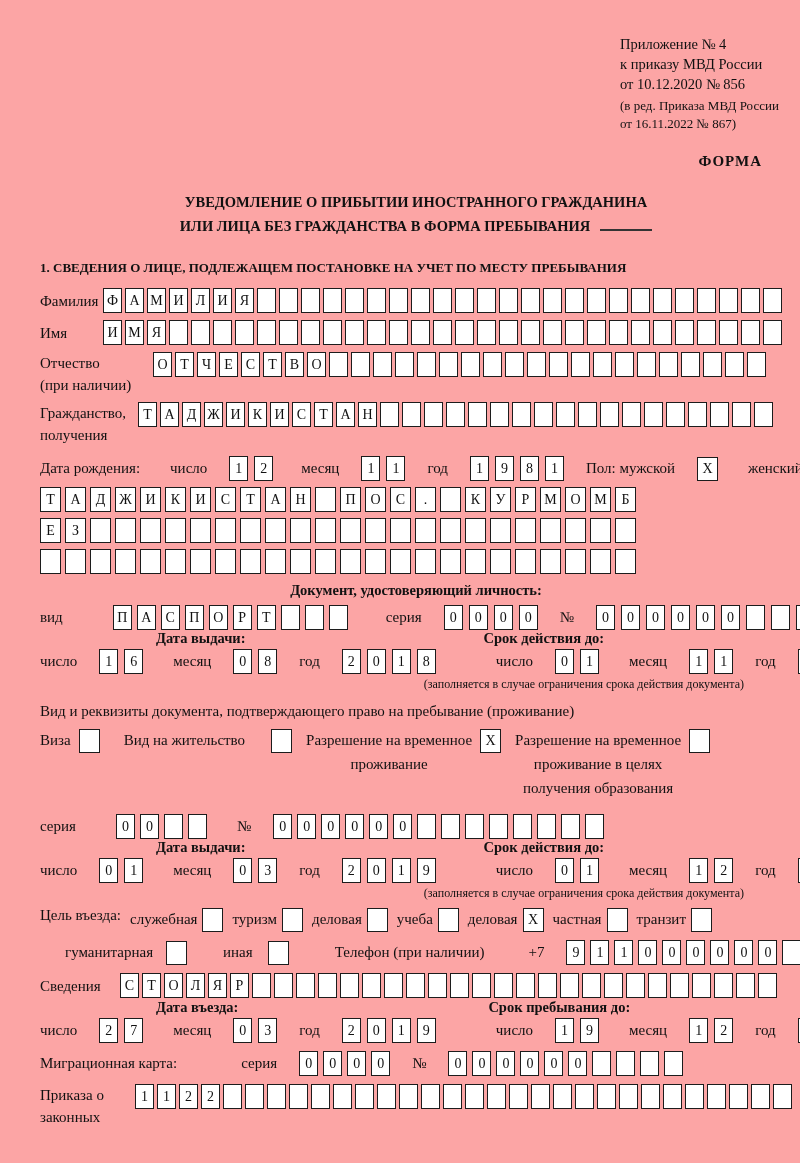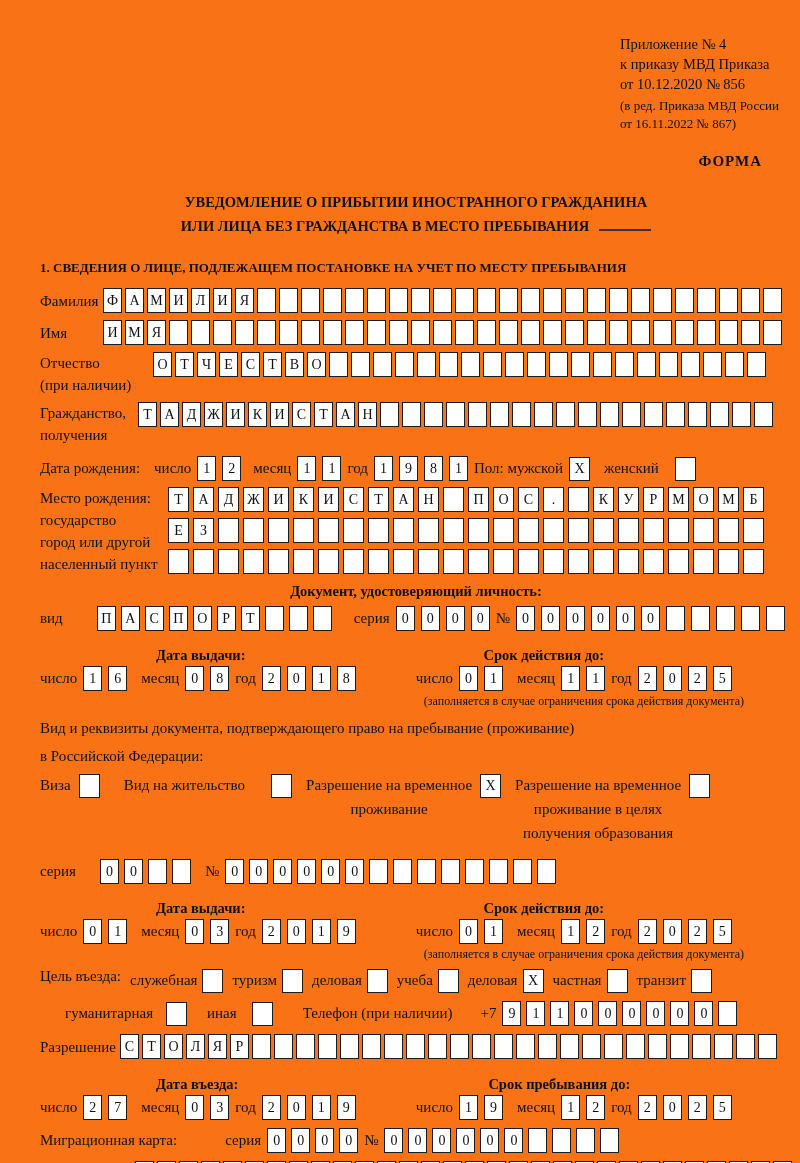--- a/index.html
+++ b/index.html
@@ -1,18 +1,18 @@
 <!DOCTYPE html>
 <html><head>
 <meta charset="utf-8">
 <style>
   html,body{margin:0;padding:0;background:#fff;}
   body{font-family:"Liberation Serif","DejaVu Serif",serif;color:#111;}
   .page{position:relative;width:800px;height:1163px;box-sizing:border-box;
-        padding:34px 8px 0 40px;overflow:hidden;background:#f97316;}
+        padding:34px 8px 0 40px;overflow:hidden;background:#fca5a5;}
   .b{font-weight:bold;}
   .lbl{font-size:15px;line-height:26px;white-space:nowrap;}
   .row{display:flex;align-items:flex-start;}
   .cells{display:flex;gap:3px;flex-wrap:nowrap;}
   .cells.g4{gap:4px;} .cells.g5{gap:5px;} .cells.g6{gap:6px;}
   .cell{width:19px;height:25px;border:1.6px solid #1c1c1c;box-sizing:border-box;
         display:flex;align-items:center;justify-content:center;
         font-size:14px;flex:0 0 auto;background:#fff;}
   .cells.g4 .cell{width:21px;}
   .cb{width:21px;height:24px;border:1.6px solid #1c1c1c;box-sizing:border-box;
@@ -26,49 +26,49 @@
   .title{margin-top:20px;text-align:center;font-size:14.5px;line-height:24px;}
   .title-underline{display:inline-block;width:52px;border-bottom:2.5px solid #333;
         height:14px;margin-left:10px;}
   .sect{margin-top:22px;font-size:13px;}
   
   .f-row{margin-top:6px;}
   .w63{width:63px;flex:0 0 63px;}
   .w113{width:113px;flex:0 0 113px;}
   .w98{width:98px;flex:0 0 98px;}
   .lbl2{font-size:15px;line-height:22px;white-space:nowrap;}
-  .dgroup{display:flex;gap:6px;align-items:center;}
+  .dgroup{display:flex;gap:22px;align-items:center;}
   .dgroup .lbl{line-height:25px;}
-  .dhead{display:flex;font-size:14.5px;margin-top:16px;align-items:center;}
+  .dhead{display:flex;font-size:14.5px;margin-top:0;align-items:center;}
   .footnote{font-size:12px;text-align:right;padding-right:48px;margin-top:3px;}
   .center-b{text-align:center;font-size:14.5px;margin-top:8px;}
   .opt{display:flex;align-items:flex-start;gap:8px;}
   .opt .ml{text-align:center;font-size:15px;line-height:24px;white-space:pre-line;}
   .purp{display:flex;align-items:center;gap:5px;font-size:15px;}
 </style>
 </head>
 <body>
 
 <div class="page">
 
   <div class="hdr">
     <div>Приложение № 4</div>
-    <div>к приказу МВД Приказа</div>
+    <div>к приказу МВД России</div>
     <div>от 10.12.2020 № 856</div>
     <div class="sub">
       <div>(в ред. Приказа МВД России</div>
       <div>от 16.11.2022 № 867)</div>
     </div>
   </div>
   <div class="forma b">ФОРМА</div>
 
   <div class="title b">
     <div>УВЕДОМЛЕНИЕ О ПРИБЫТИИ ИНОСТРАННОГО ГРАЖДАНИНА</div>
     <div>
-      <span>ИЛИ ЛИЦА БЕЗ ГРАЖДАНСТВА В МЕСТО ПРЕБЫВАНИЯ</span><span class="title-underline"></span>
+      <span>ИЛИ ЛИЦА БЕЗ ГРАЖДАНСТВА В ФОРМА ПРЕБЫВАНИЯ</span><span class="title-underline"></span>
     </div>
   </div>
 
   <div class="sect b">1. СВЕДЕНИЯ О ЛИЦЕ, ПОДЛЕЖАЩЕМ ПОСТАНОВКЕ НА УЧЕТ ПО МЕСТУ ПРЕБЫВАНИЯ</div>
 
   <div class="row f-row" style="margin-top:12px;">
     <div class="lbl w63">Фамилия</div>
     <div class="cells">
         <div class="cell">Ф</div>
         <div class="cell">А</div>
@@ -235,26 +235,20 @@
         <div class="cell">8</div>
         <div class="cell">1</div>
       </div>
     <span class="lbl">Пол: мужской</span>
     <span class="cb">X</span>
     <span class="lbl" style="margin-left:8px;">женский</span>
     <span class="cb" style="margin-left:10px;"></span>
   </div>
 
   <div class="row f-row">
-    <div style="width:128px;flex:0 0 128px;">
-      <div class="lbl2">Место рождения:</div>
-      <div class="lbl2">государство</div>
-      <div class="lbl2">город или другой</div>
-      <div class="lbl2">населенный пункт</div>
-    </div>
     <div>
       <div class="cells g4" style="margin-bottom:6px;">
           <div class="cell">Т</div>
           <div class="cell">А</div>
           <div class="cell">Д</div>
           <div class="cell">Ж</div>
           <div class="cell">И</div>
           <div class="cell">К</div>
           <div class="cell">И</div>
           <div class="cell">С</div>
@@ -409,21 +403,20 @@
           <div class="cell">2</div>
           <div class="cell">0</div>
           <div class="cell">2</div>
           <div class="cell">5</div>
         </div>
     </div>
   </div>
   <div class="footnote">(заполняется в случае ограничения срока действия документа)</div>
 
   <div class="lbl" style="margin-top:6px;">Вид и реквизиты документа, подтверждающего право на пребывание (проживание)</div>
-  <div class="lbl" style="margin-top:2px;">в Российской Федерации:</div>
 
   <div class="row" style="margin-top:4px;gap:14px;">
     <div class="opt">
       <span class="ml">Виза</span>
       <span class="cb"></span>
     </div>
     <div class="opt" style="margin-left:10px;">
       <span class="ml">Вид на жительство</span>
       <span class="cb" style="margin-left:18px;"></span>
     </div>
@@ -564,21 +557,21 @@
         <div class="cell">0</div>
         <div class="cell">0</div>
         <div class="cell">0</div>
         <div class="cell">0</div>
         <div class="cell">0</div>
         <div class="cell"></div>
       </div>
   </div>
 
   <div class="row f-row" style="margin-top:8px;">
-    <div class="lbl" style="width:80px;flex:0 0 80px;">Разрешение</div>
+    <div class="lbl" style="width:80px;flex:0 0 80px;">Сведения</div>
     <div class="cells">
         <div class="cell">С</div>
         <div class="cell">Т</div>
         <div class="cell">О</div>
         <div class="cell">Л</div>
         <div class="cell">Я</div>
         <div class="cell">Р</div>
         <div class="cell"></div>
         <div class="cell"></div>
         <div class="cell"></div>

